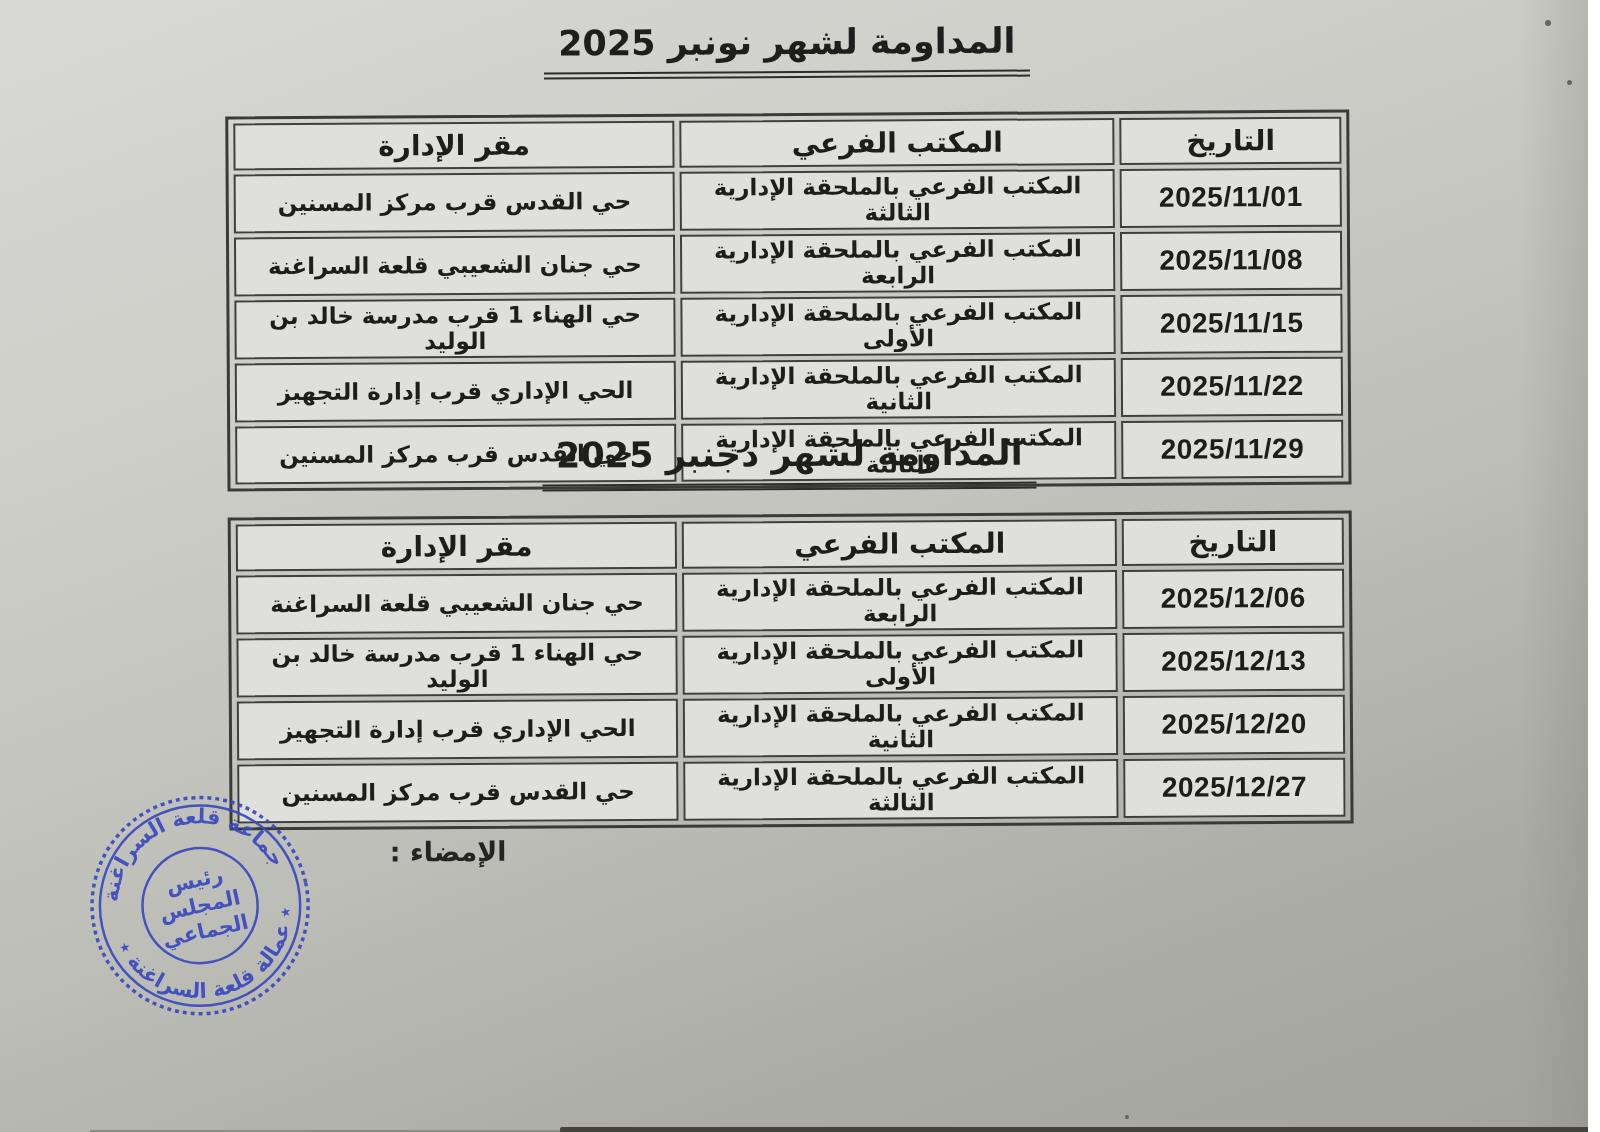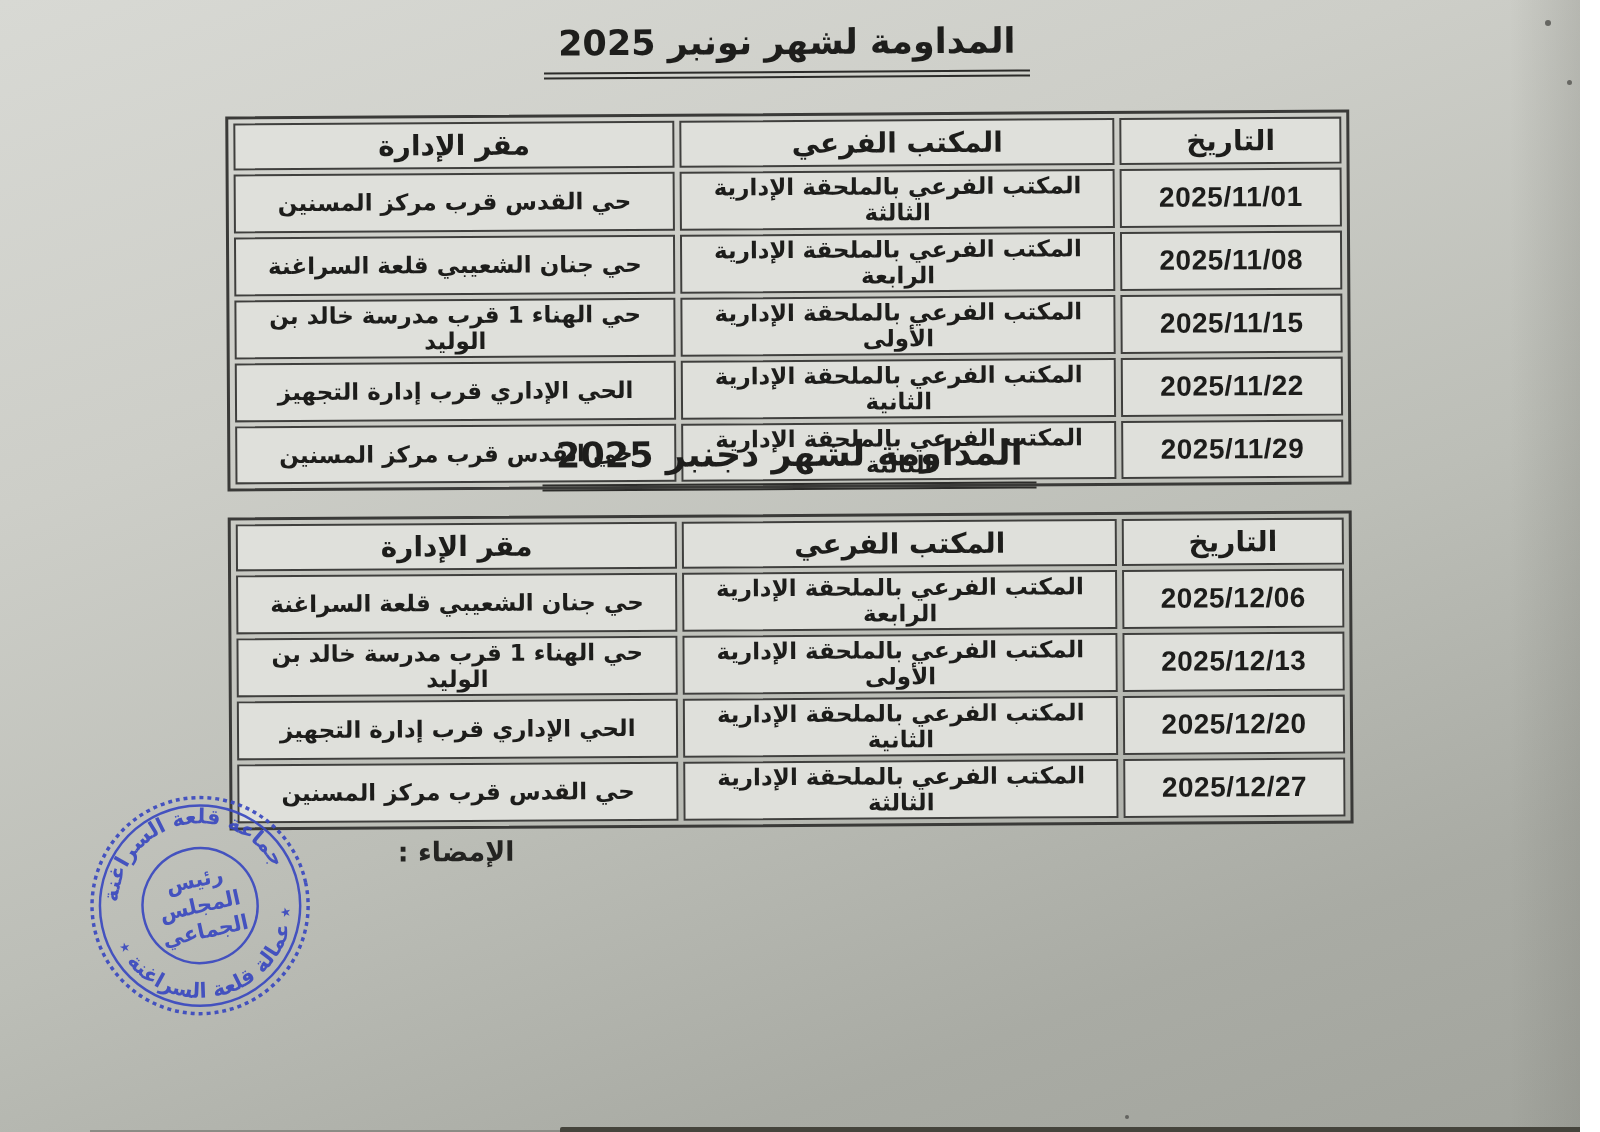--- a/index.html
+++ b/index.html
@@ -4,20 +4,21 @@
 <style>
   html,body{margin:0;padding:0;}
   body{
     width:1600px;height:1132px;overflow:hidden;
     font-family:"DejaVu Sans",sans-serif;
   }
   #scan{
     position:relative;width:1580px;height:1132px;
     background:linear-gradient(160deg,#d8d9d4 0%,#cdcec8 30%,#bcbeb7 58%,#a9aba4 82%,#a2a49d 100%);
     overflow:hidden;
+    padding-left:8px;
   }
   #content{
     position:absolute;inset:0;
     transform:rotate(-0.35deg);
   }
   
   .doc-title{
     position:absolute;left:0;width:1580px;text-align:center;
     direction:rtl;color:#1e1e1c;
   }
@@ -51,21 +52,21 @@
   table.sched td.c0{
     direction:ltr;unicode-bidi:embed;
     font-family:"Liberation Sans","DejaVu Sans",sans-serif;
     font-size:28px;font-weight:700;letter-spacing:.5px;
   }
   col.col-date{width:20.2%;}
   col.col-branch{width:39.6%;}
   col.col-loc{width:40.2%;}
   
   #signature-label{
-    position:absolute;top:834px;left:396px;
+    position:absolute;top:834px;left:388px;
     direction:rtl;font-size:27px;font-weight:700;color:#242422;
   }
   
   #stamp{
     position:absolute;top:788px;left:84px;width:228px;height:228px;
     transform:rotate(-12deg);
     opacity:.92;
   }
   #stamp text{fill:#3a49c0;font-family:"DejaVu Sans",sans-serif;font-weight:700;}
   #stamp .ring{font-size:21px;letter-spacing:1px;}

